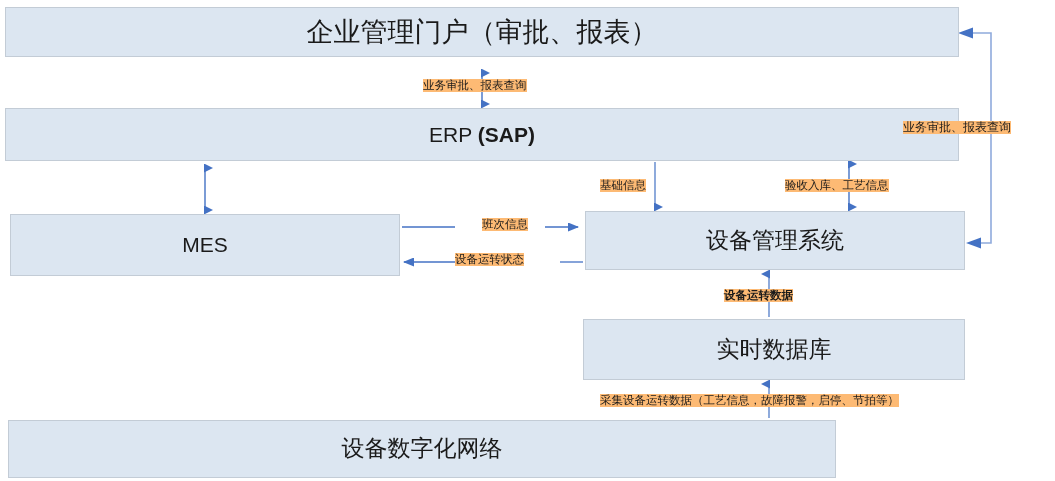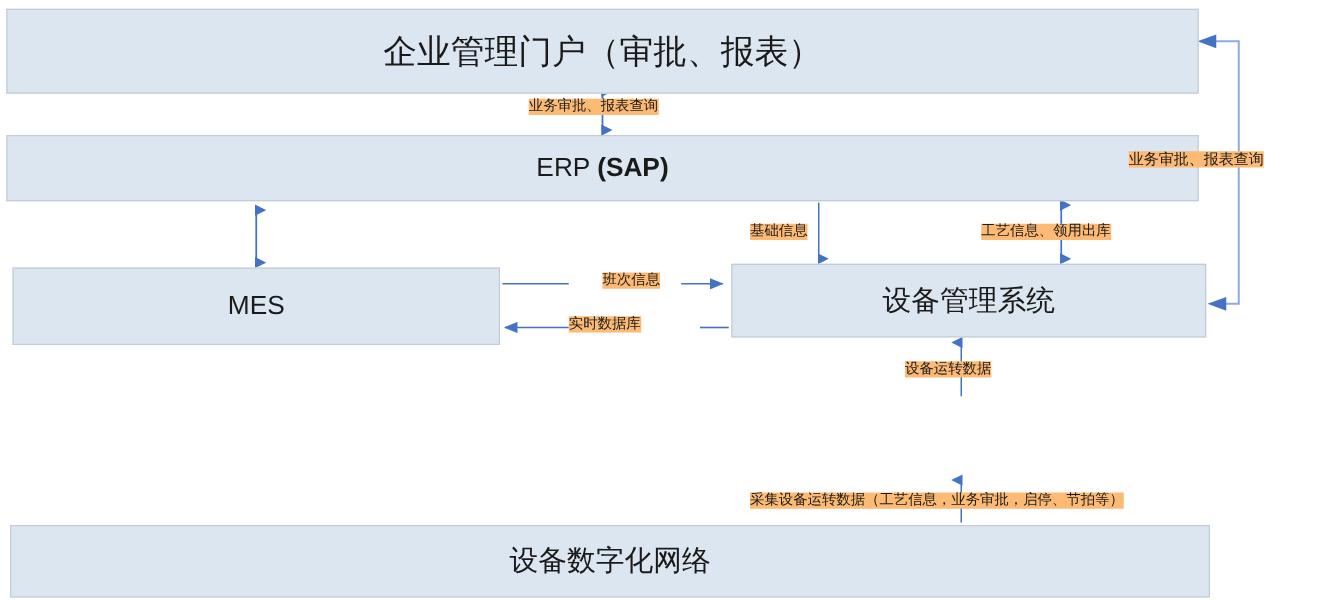--- a/index.html
+++ b/index.html
@@ -26,26 +26,26 @@
     align-items: center;
     justify-content: center;
     color: #1a1a1a;
     text-align: center;
     line-height: 1.2;
   }
   .box-label {
     display: block;
     white-space: nowrap;
   }
-  .box.portal   { left: 5px;   top: 7px;   width: 954px; height: 68px;  font-size: 27px; }
+  .box.portal   { left: 5px;   top: 7px;   width: 954px; height: 50px;  font-size: 27px; }
   .box.erp      { left: 5px;   top: 108px; width: 954px; height: 53px;  font-size: 21px; }
   .box.mes      { left: 10px;  top: 214px; width: 390px; height: 62px;  font-size: 21px; }
   .box.eqsys    { left: 585px; top: 211px; width: 380px; height: 59px;  font-size: 23px; }
   .box.rtdb     { left: 583px; top: 319px; width: 382px; height: 61px;  font-size: 23px; }
-  .box.network  { left: 8px;   top: 420px; width: 960px; height: 58px;  font-size: 23px; }
+  .box.network  { left: 8px;   top: 420px; width: 828px; height: 58px;  font-size: 23px; }
 
   .erp-text { font-size: 21px; }
   .erp-text b { font-weight: bold; margin-top: 15px; }
 
   .conn {
     position: absolute;
     pointer-events: none;
   }
   .edge-label {
     position: absolute;
@@ -128,34 +128,37 @@
   </div>
 
   <div class="box mes">
     <span class="box-label">MES</span>
   </div>
 
   <div class="box eqsys">
     <span class="box-label">设备管理系统</span>
   </div>
 
+  <div class="box rtdb">
+    <span class="box-label">实时数据库</span>
+  </div>
 
   <div class="box network">
     <span class="box-label">设备数字化网络</span>
   </div>
 
   <div class="edge-label" style="left:423px; top:79px;">业务审批、报表查询</div>
 
   <div class="edge-label lg" style="left:903px; top:121px;">业务审批、报表查询</div>
 
   <div class="edge-label" style="left:600px; top:179px;">基础信息</div>
 
-  <div class="edge-label" style="left:785px; top:179px;">工艺信息、领用出库</div>
+  <div class="edge-label" style="left:785px; top:179px;">验收入库、工艺信息</div>
 
   <div class="edge-label" style="left:482px; top:218px;">班次信息</div>
 
-  <div class="edge-label" style="left:455px; top:253px;">实时数据库</div>
+  <div class="edge-label" style="left:455px; top:253px;">设备运转状态</div>
 
-  <div class="edge-label" style="left:724px; top:289px;">设备运转数据</div>
+  <div class="edge-label" style="left:724px; top:289px;font-weight:bold;">设备运转数据</div>
 
-  <div class="edge-label" style="left:600px; top:394px;">采集设备运转数据（工艺信息，业务审批，启停、节拍等）</div>
+  <div class="edge-label" style="left:600px; top:394px;">采集设备运转数据（工艺信息，故障报警，启停、节拍等）</div>
 
 </div>
 
 </body></html>

